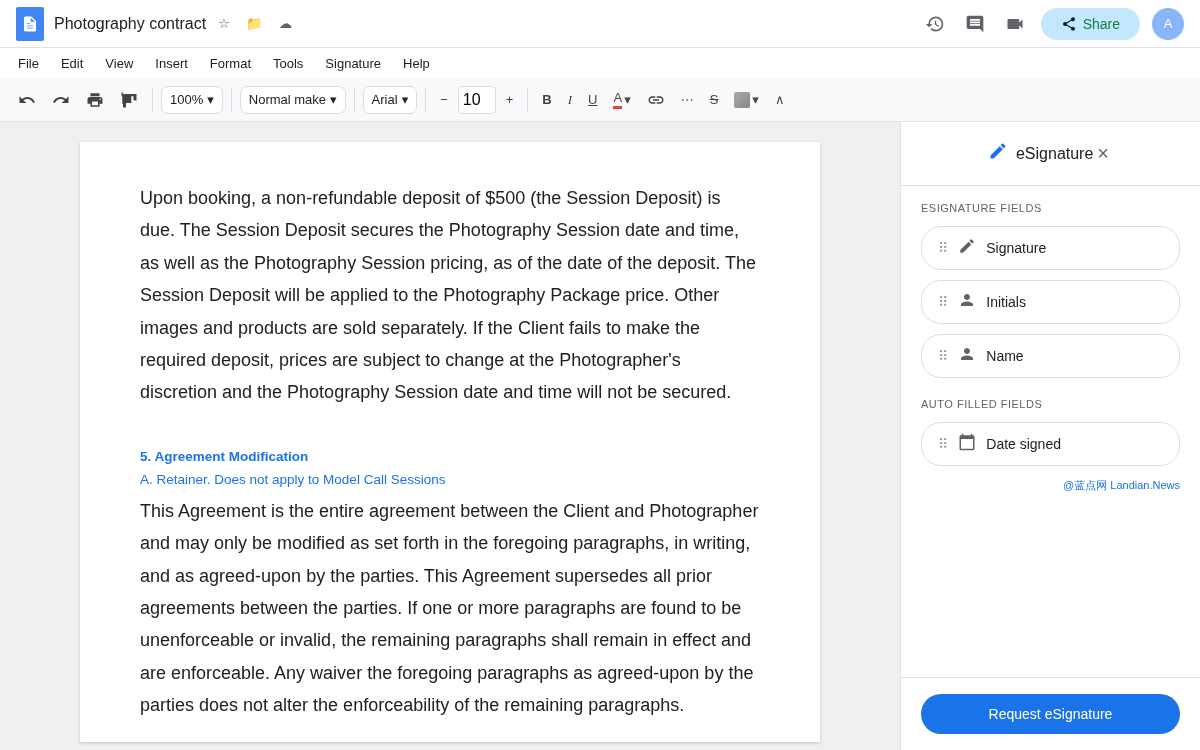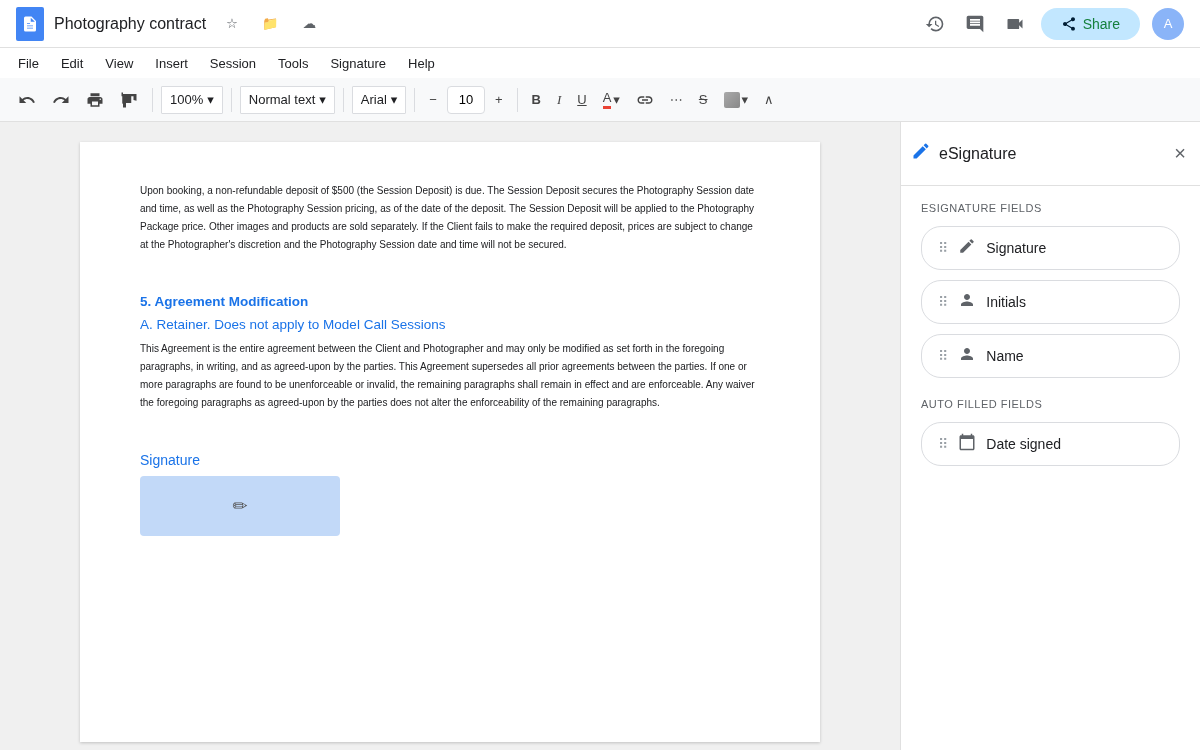--- a/index.html
+++ b/index.html
@@ -29,55 +29,55 @@
     }
     .menu-item { font-size: 13px; color: #202124; padding: 4px 10px; cursor: pointer; border-radius: 4px; }
 
     
     .toolbar {
       display: flex; align-items: center; gap: 4px;
       background: #f8f9fa; padding: 4px 12px;
       height: 44px; flex-shrink: 0; border-bottom: 1px solid #e0e0e0;
     }
     .toolbar-btn { background: none; border: none; cursor: pointer; padding: 4px 6px; border-radius: 4px; color: #444; font-size: 13px; display: flex; align-items: center; gap: 2px; }
-    .toolbar-select { background: white; border: 1px solid #dadce0; border-radius: 1px; padding: 3px 8px; font-size: 13px; color: #202124; cursor: pointer; display: flex; align-items: center; gap: 4px; height: 28px; }
+    .toolbar-select { background: white; border: 1px solid #dadce0; border-radius: 7px; padding: 3px 8px; font-size: 13px; color: #202124; cursor: pointer; display: flex; align-items: center; gap: 4px; height: 28px; }
     .toolbar-divider { width: 1px; background: #dadce0; height: 24px; margin: 0 4px; }
     .font-size-area { display: flex; align-items: center; gap: 2px; border: 1px solid #dadce0; border-radius: 4px; background: white; height: 28px; padding: 0 4px; }
-    .font-size-area input { width: 28px; border: none; font-size: 13px; text-align: center; outline: none; }
+    .font-size-area input { width: 28px; border: none; font-size: 16px; outline: none; }
     .bold-btn { font-weight: 700; }
     .italic-btn { font-style: italic; font-family: Georgia, serif; }
     .underline-btn { text-decoration: underline; }
 
     
     .main { display: flex; flex: 1; overflow: hidden; }
 
     
     .doc-area {
       flex: 1; background: #f0f0f0; overflow-y: auto; display: flex; justify-content: center; padding: 20px 0;
     }
     .doc-page {
       background: white; width: 740px; min-height: 600px; padding: 40px 60px; box-shadow: 0 1px 3px rgba(0,0,0,0.2);
     }
-    .doc-text { font-size: 10px; line-height: 1.8; color: #202124; }
+    .doc-text { font-size: 18px; line-height: 1.8; color: #202124; }
     .doc-section-heading { color: #1a73e8; font-weight: 700; font-size: 13.5px; margin-bottom: 8px; }
     .doc-subsection { color: #1a73e8; font-size: 13.5px; margin-bottom: 8px; }
     .doc-paragraph { margin-bottom: 16px; }
     .signature-label { color: #1a73e8; font-weight: 500; font-size: 14px; margin-bottom: 8px; }
     .signature-box {
       width: 200px; height: 60px; background: #c2d9f8; border-radius: 4px;
       display: flex; align-items: center; justify-content: center;
     }
     .signature-icon { color: #555; font-size: 18px; }
 
     
     .esig-panel {
       width: 300px; background: white; border-left: 1px solid #e0e0e0; display: flex; flex-direction: column; flex-shrink: 0;
     }
     .esig-header {
-      display: flex; align-items: center; justify-content: space-between;
+      display: flex; align-items: center; justify-content: center;
       padding: 16px 10px; border-bottom: 1px solid #e0e0e0;
     }
     .esig-title { display: flex; align-items: center; gap: 8px; font-size: 16px; font-weight: 500; color: #202124; }
     .esig-title-icon { color: #1a73e8; font-size: 18px; }
     .close-btn { background: none; border: none; cursor: pointer; color: #5f6368; font-size: 20px; padding: 4px; border-radius: 50%; }
     .esig-content { padding: 16px 20px; flex: 1; }
     .esig-section-label { font-size: 11px; color: #5f6368; font-weight: 500; letter-spacing: 0.5px; margin-bottom: 12px; text-transform: uppercase; }
     .esig-field {
       display: flex; align-items: center; gap: 10px;
       border: 1px solid #dadce0; border-radius: 20px; padding: 10px 16px;
@@ -101,21 +101,21 @@
 <body>
 
 <div class="top-bar">
   <div class="top-bar-left">
     <div class="doc-icon">
       <svg viewBox="0 0 24 24" fill="white">
           <path d="M14 2H6a2 2 0 0 0-2 2v16a2 2 0 0 0 2 2h12a2 2 0 0 0 2-2V8l-6-6zm-1 1.5L18.5 9H13V3.5zM8 17h8v1H8v-1zm0-3h8v1H8v-1zm0-3h4v1H8v-1z"></path>
         </svg>
     </div>
     <div class="doc-title-area">
-      <div style="display:flex;align-items:center;gap:16px;">
+      <div style="display:flex;align-items:center;gap:8px;">
         <span class="doc-title">Photography contract</span>
         <button class="icon-btn">☆</button>
         <button class="icon-btn">📁</button>
         <button class="icon-btn">☁</button>
       </div>
     </div>
   </div>
   <div class="top-bar-right">
     <button class="icon-btn">
       <svg width="20" height="20" viewBox="0 0 24 24" fill="#5f6368">
@@ -142,21 +142,21 @@
       <span>A</span>
     </div>
   </div>
 </div>
 
 <div class="menu-bar">
   <span class="menu-item">File</span>
   <span class="menu-item">Edit</span>
   <span class="menu-item">View</span>
   <span class="menu-item">Insert</span>
-  <span class="menu-item">Session</span>
+  <span class="menu-item">Format</span>
   <span class="menu-item">Tools</span>
   <span class="menu-item">Signature</span>
   <span class="menu-item">Help</span>
 </div>
 
 <div class="toolbar">
   <button class="toolbar-btn">
     <svg width="18" height="18" viewBox="0 0 24 24" fill="#444">
         <path d="M12.5 8c-2.65 0-5.05.99-6.9 2.6L2 7v9h9l-3.62-3.62c1.39-1.16 3.16-1.88 5.12-1.88 3.54 0 6.55 2.31 7.6 5.5l2.37-.78C21.08 11.03 17.15 8 12.5 8z"></path>
       </svg>
@@ -176,21 +176,21 @@
         <path d="M18 4H4V2H2v5h1v9.27l1 1V22h4v-6h7V7h3v5l4 1V4h-4z"></path>
       </svg>
   </button>
   <div class="toolbar-divider"></div>
   <div class="toolbar-select">
     <span>100%</span>
     <span>▾</span>
   </div>
   <div class="toolbar-divider"></div>
   <div class="toolbar-select">
-    <span>Normal text</span>
+    <span>Normal make</span>
     <span>▾</span>
   </div>
   <div class="toolbar-divider"></div>
   <div class="toolbar-select">
     <span>Arial</span>
     <span>▾</span>
   </div>
   <div class="toolbar-divider"></div>
   <button class="toolbar-btn">−</button>
   <div class="font-size-area">
@@ -292,17 +292,23 @@
           <span class="drag-icon">⠿</span>
           <span class="field-icon">
             <svg width="18" height="18" viewBox="0 0 24 24" fill="#5f6368">
                 <path d="M20 3h-1V1h-2v2H7V1H5v2H4c-1.1 0-2 .9-2 2v16c0 1.1.9 2 2 2h16c1.1 0 2-.9 2-2V5c0-1.1-.9-2-2-2zm0 18H4V8h16v13z"></path>
               </svg>
           </span>
           <span class="field-label">Date signed</span>
         </div>
       </div>
 
-    </div>
-
+      <div style="margin-top:12px;">
+        <span class="watermark" style="display:block;text-align:right;font-size:11px;color:#1a73e8;">@蓝点网 Landian.News</span>
+      </div>
+    </div>
+
+    <div class="esig-footer">
+      <button class="request-btn">Request eSignature</button>
+    </div>
   </div>
 
 </div>
 
 </body></html>

